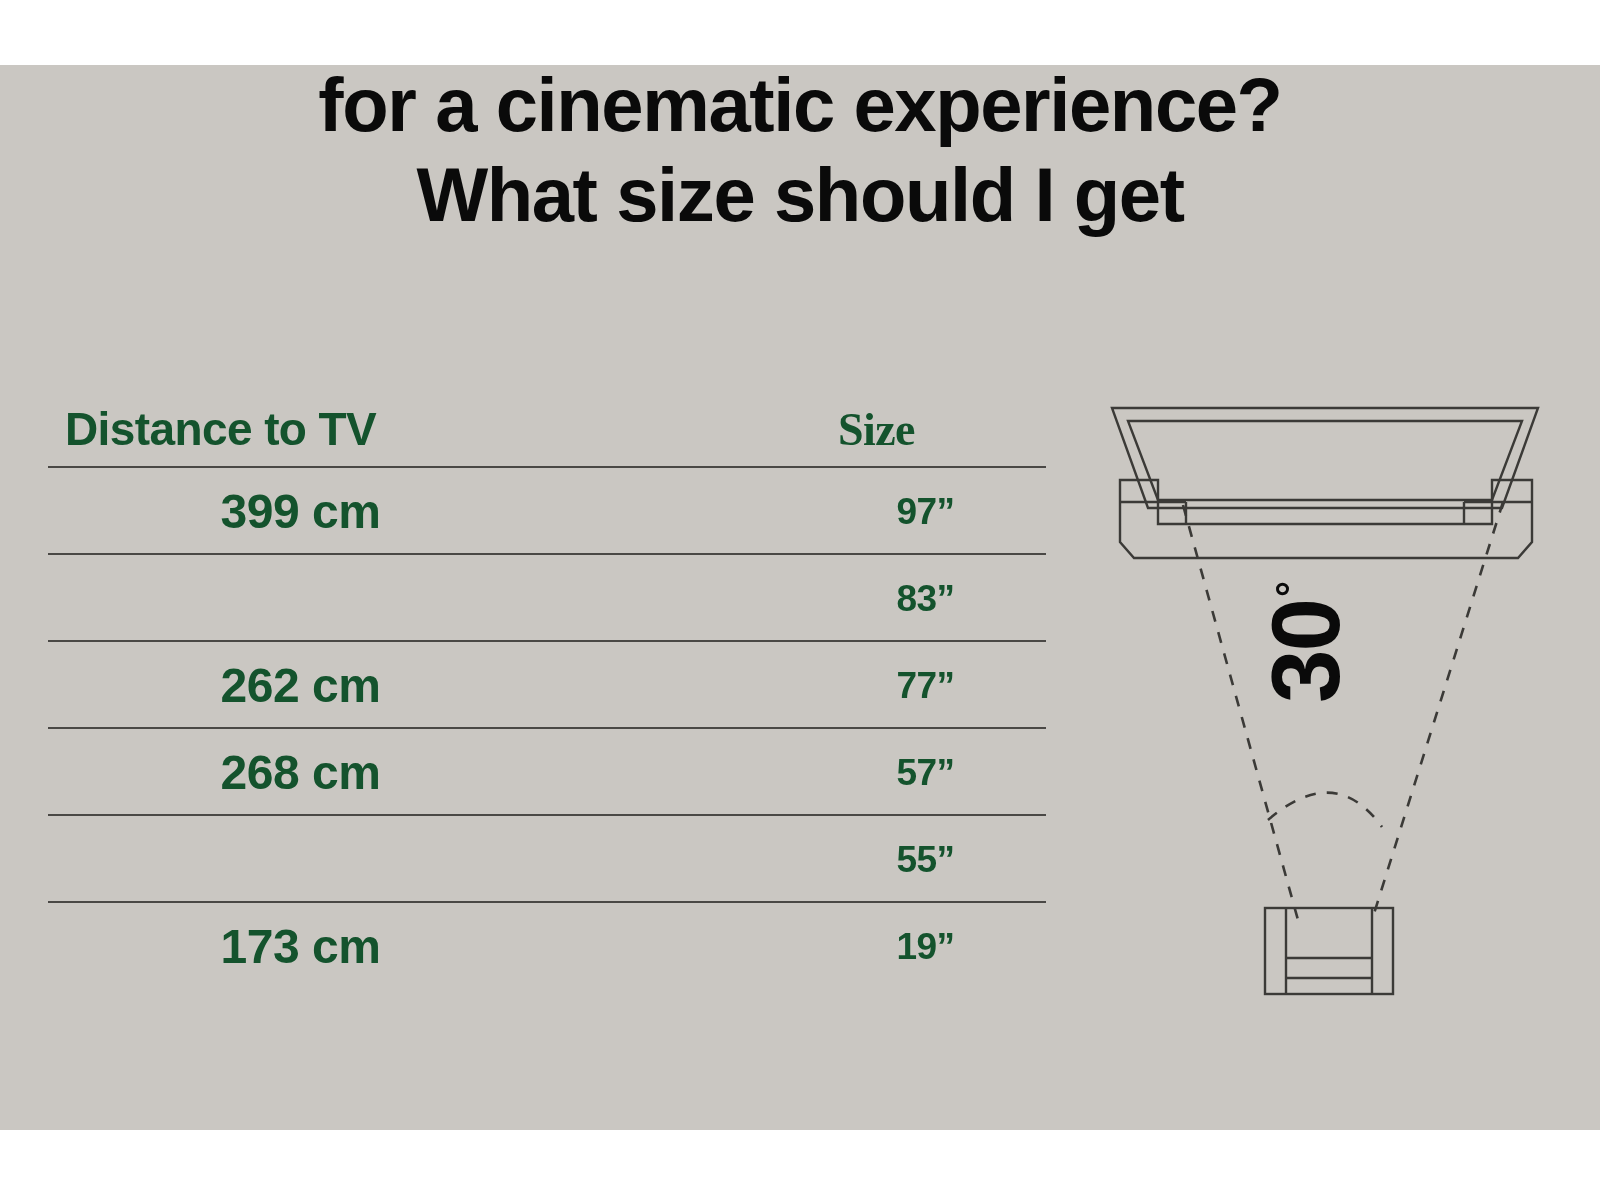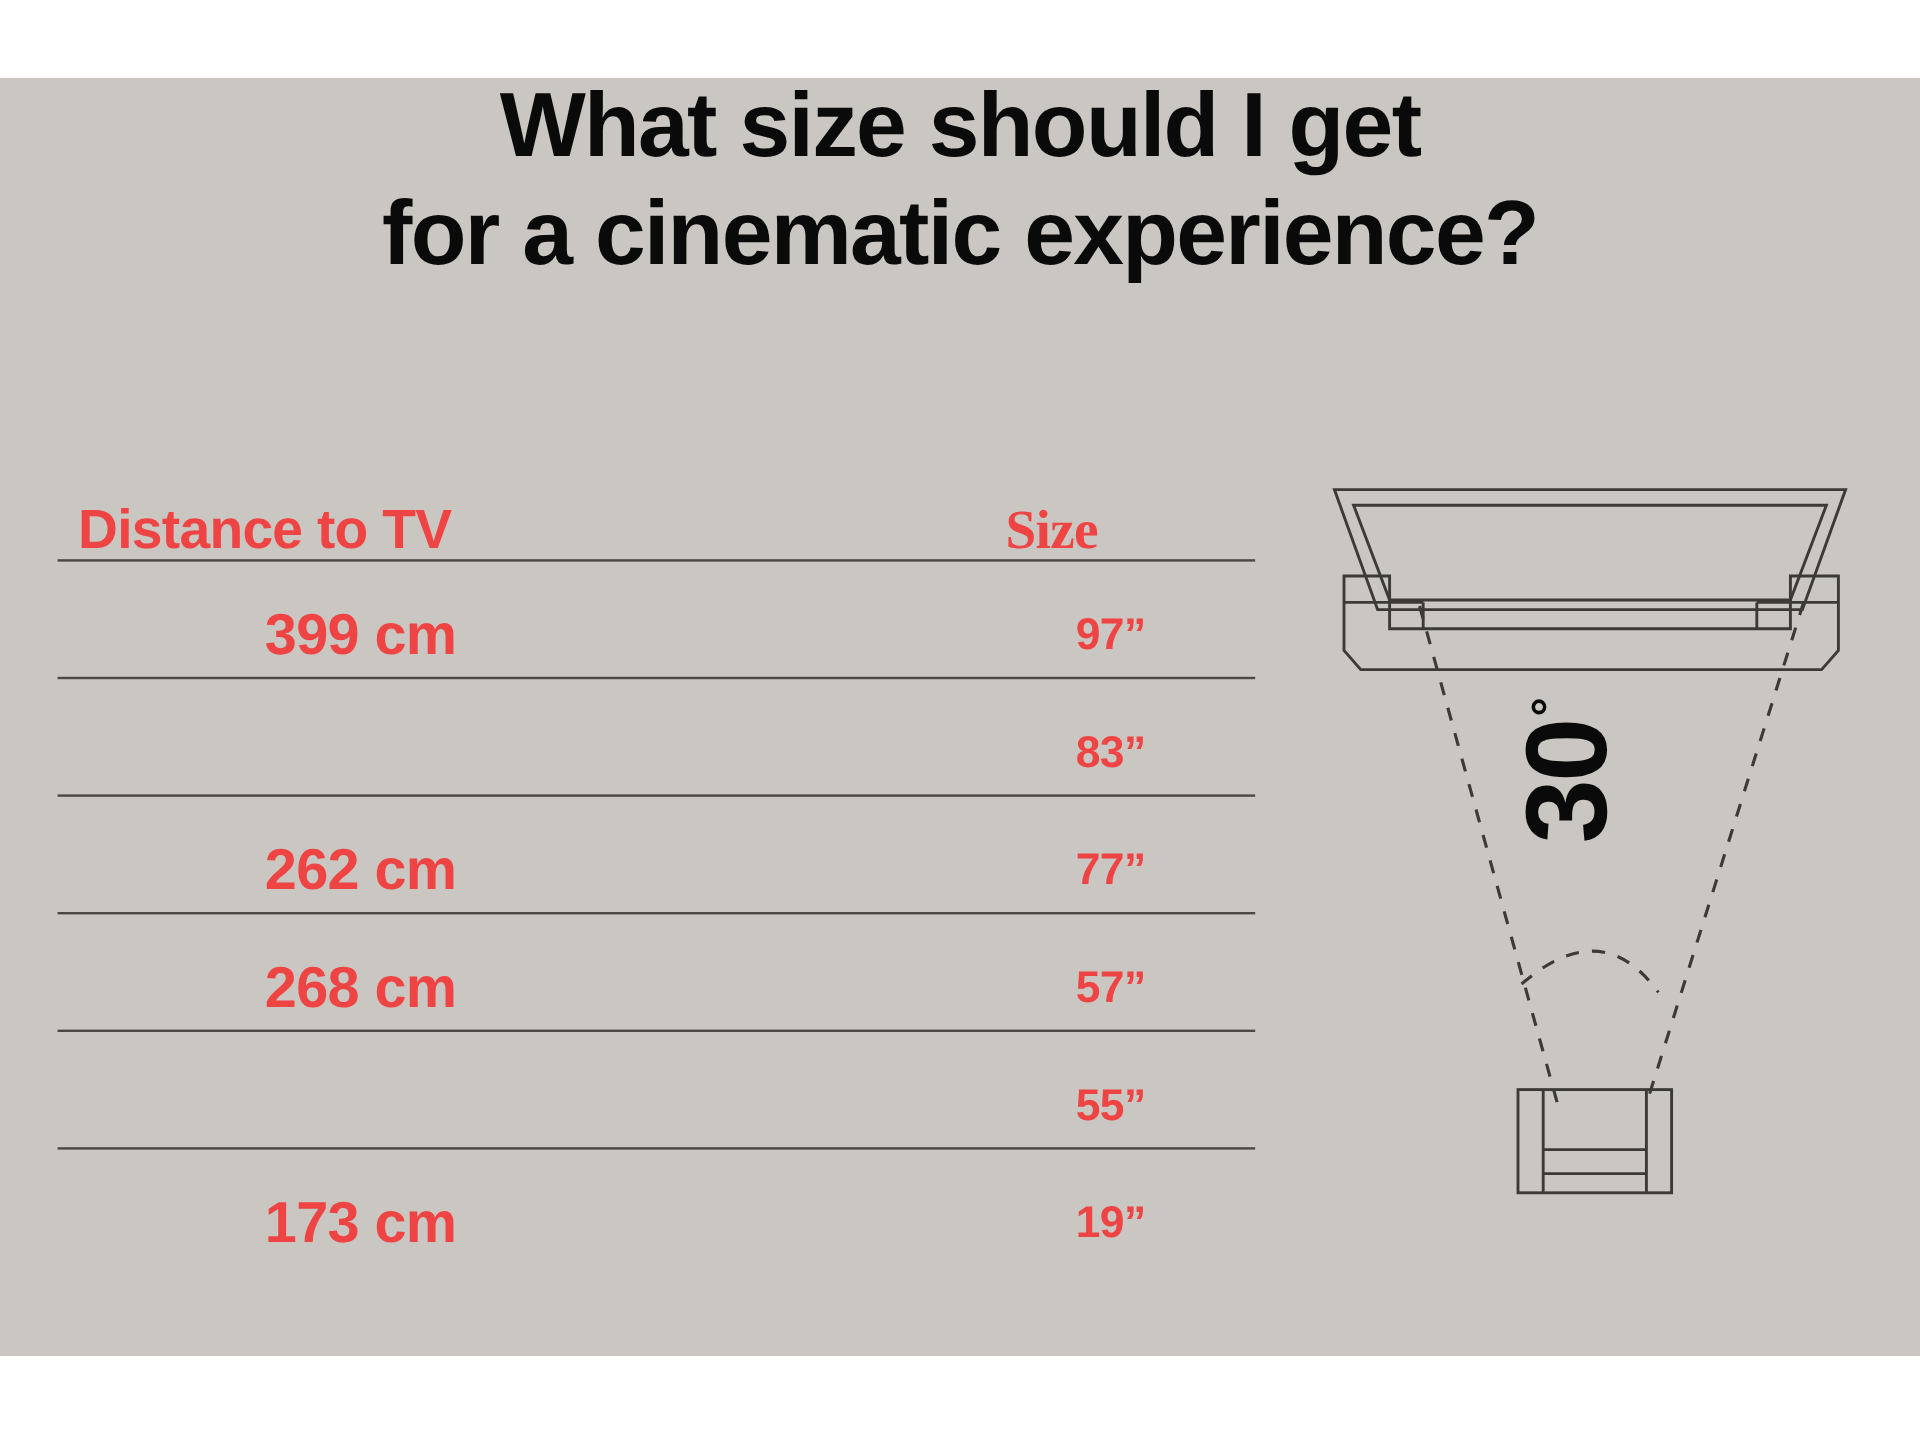--- a/index.html
+++ b/index.html
@@ -53,43 +53,43 @@
   
   #table {
     position: absolute;
     left: 48px;
     top: 365px;
     width: 998px;
   }
 
   .trow {
     position: relative;
-    height: 98px;
+    height: 87px;
   }
   .trow.header-row {
     height: 103px;
   }
 
   .rule {
     position: absolute;
     left: 0;
     right: 0;
     bottom: 0;
     height: 0;
     border-top: 2px solid #4a4845;
   }
 
   .cell-distance,
   .cell-size {
     position: absolute;
-    top: 12px;
+    top: 0;
     height: 100%;
     display: flex;
     align-items: center;
-    color: #ef4444;
+    color: #14532d;
     font-weight: 700;
     white-space: nowrap;
   }
 
   
   .header-row .cell-distance {
     left: 17px;
     justify-content: flex-start;
     font-size: 46px;
     letter-spacing: -0.6px;
@@ -174,22 +174,22 @@
   }
 </style>
 </head>
 <body>
 
 <div id="stage">
 
   <div id="panel"></div>
 
   <div id="title-block">
+    <span class="tline">for a cinematic experience?</span>
     <span class="tline">What size should I get</span>
-    <span class="tline">for a cinematic experience?</span>
   </div>
 
   <div id="table">
 
     <div class="trow header-row">
       <div class="cell-distance">Distance to TV</div>
       <div class="cell-size">Size</div>
       <div class="rule"></div>
     </div>
 

